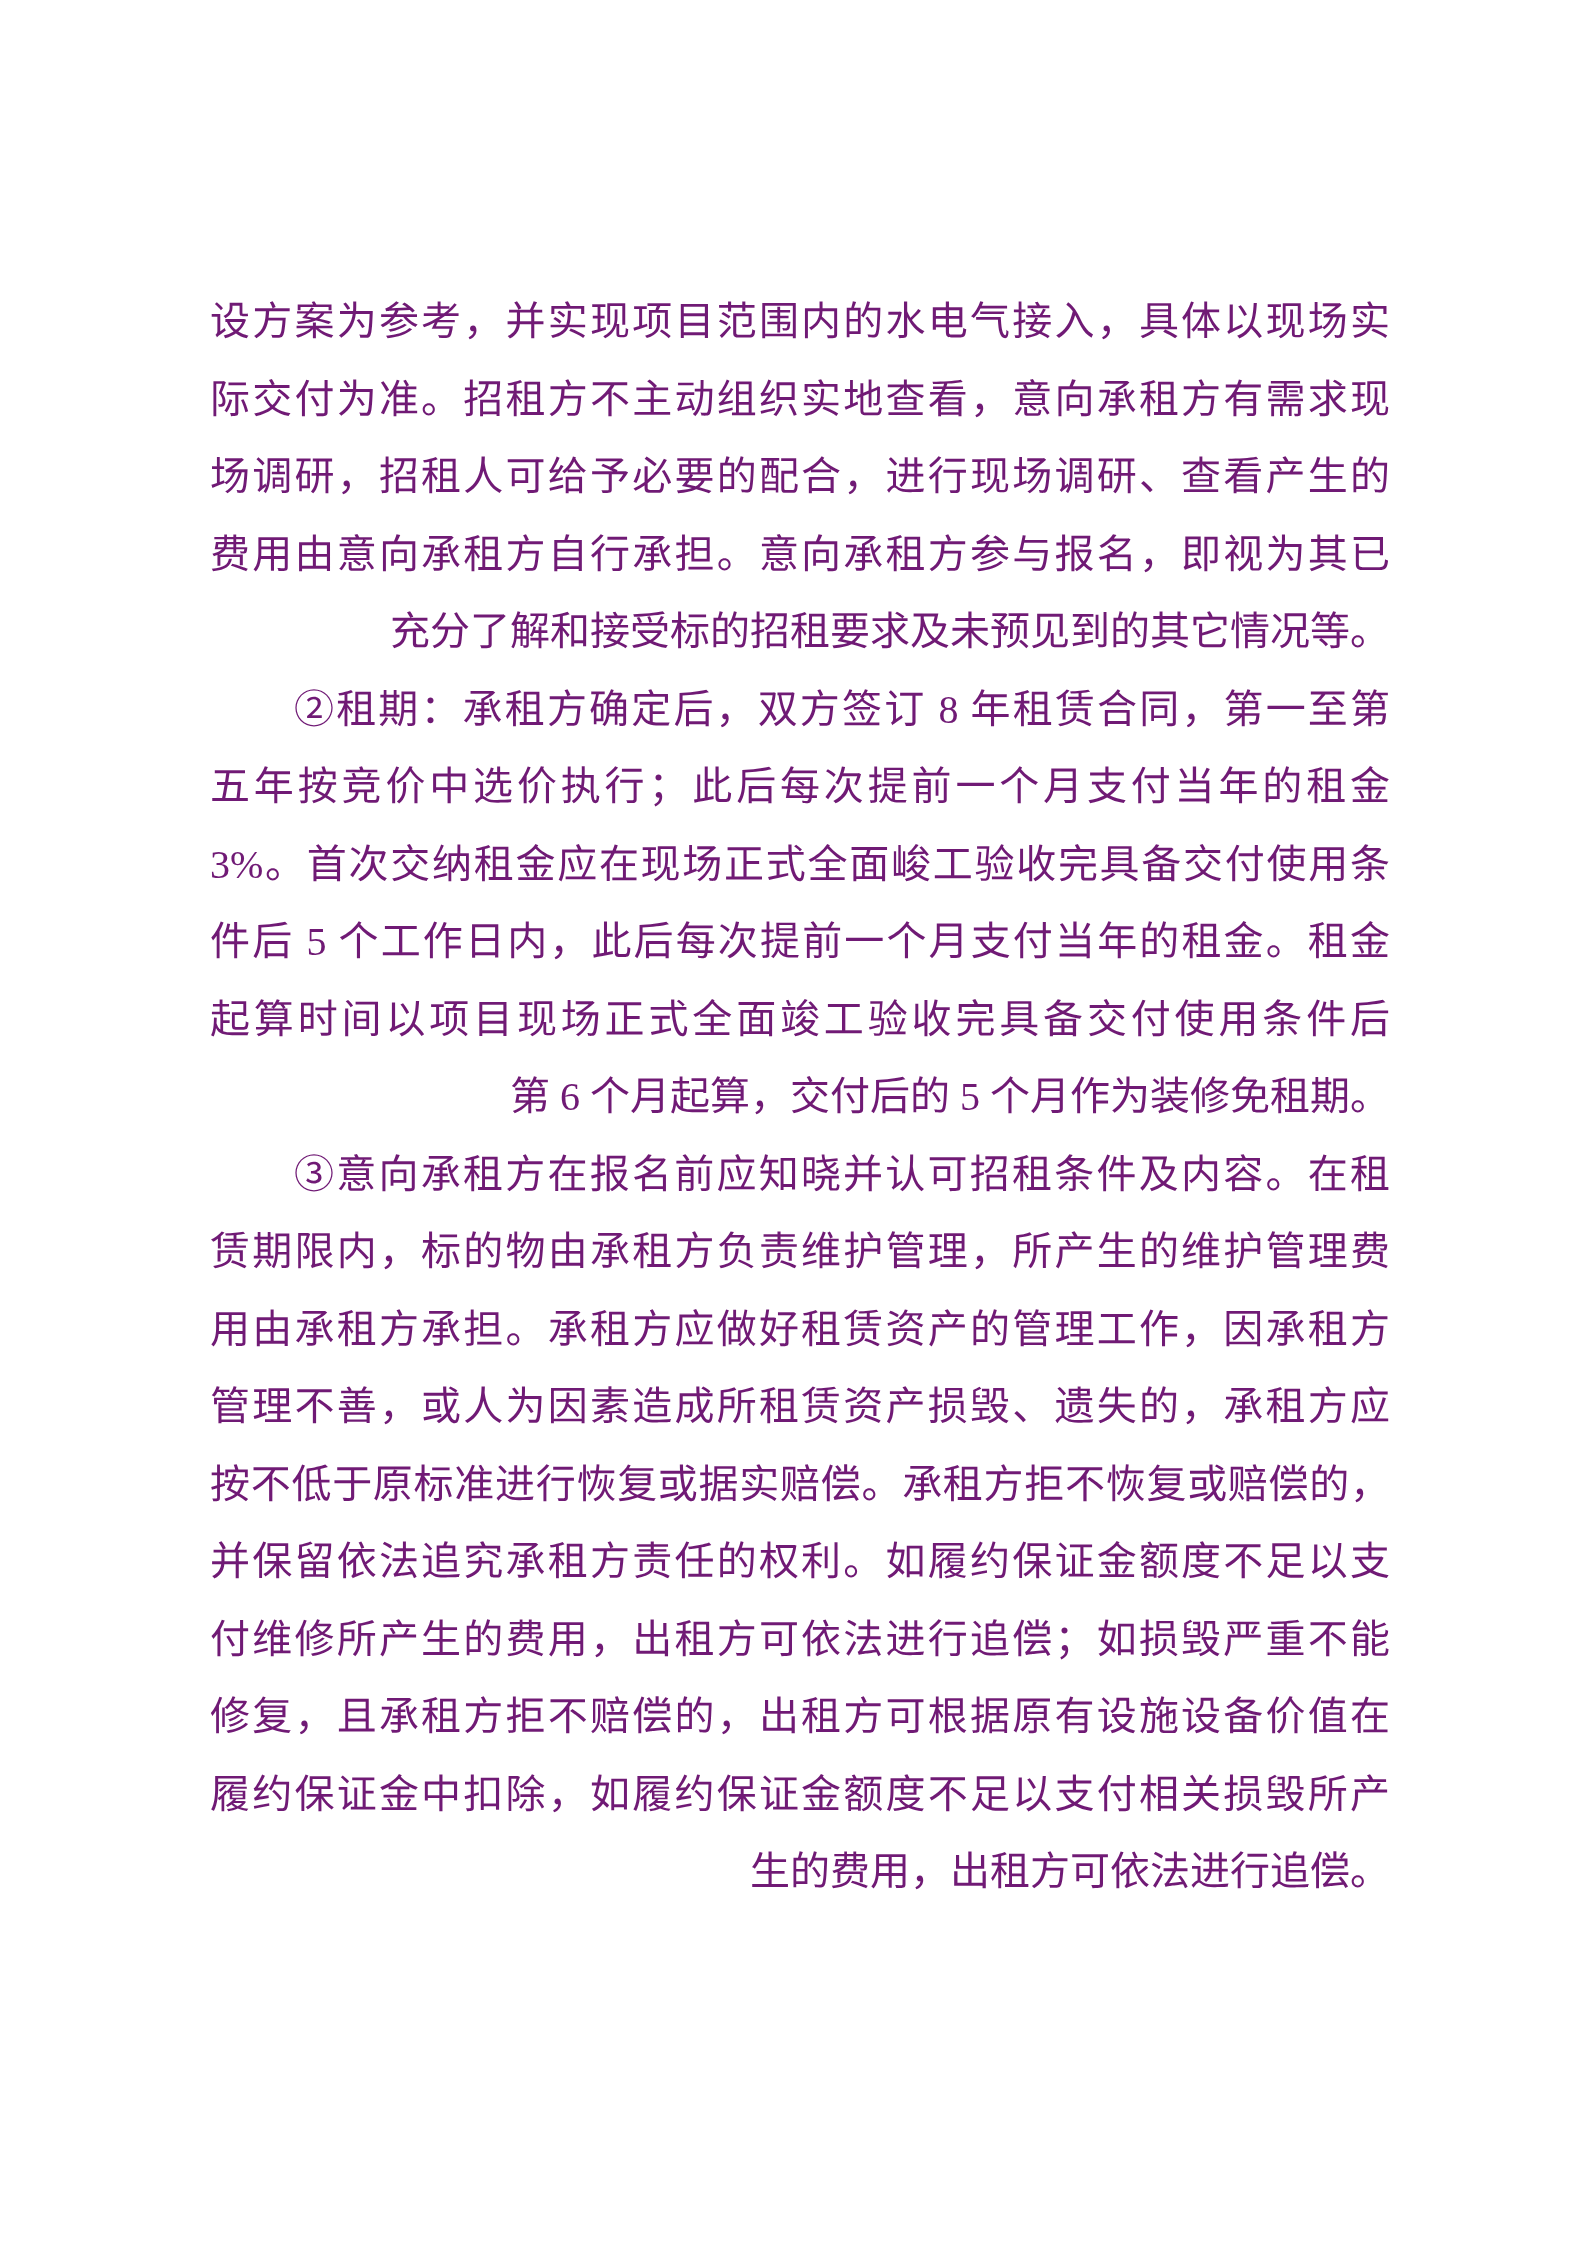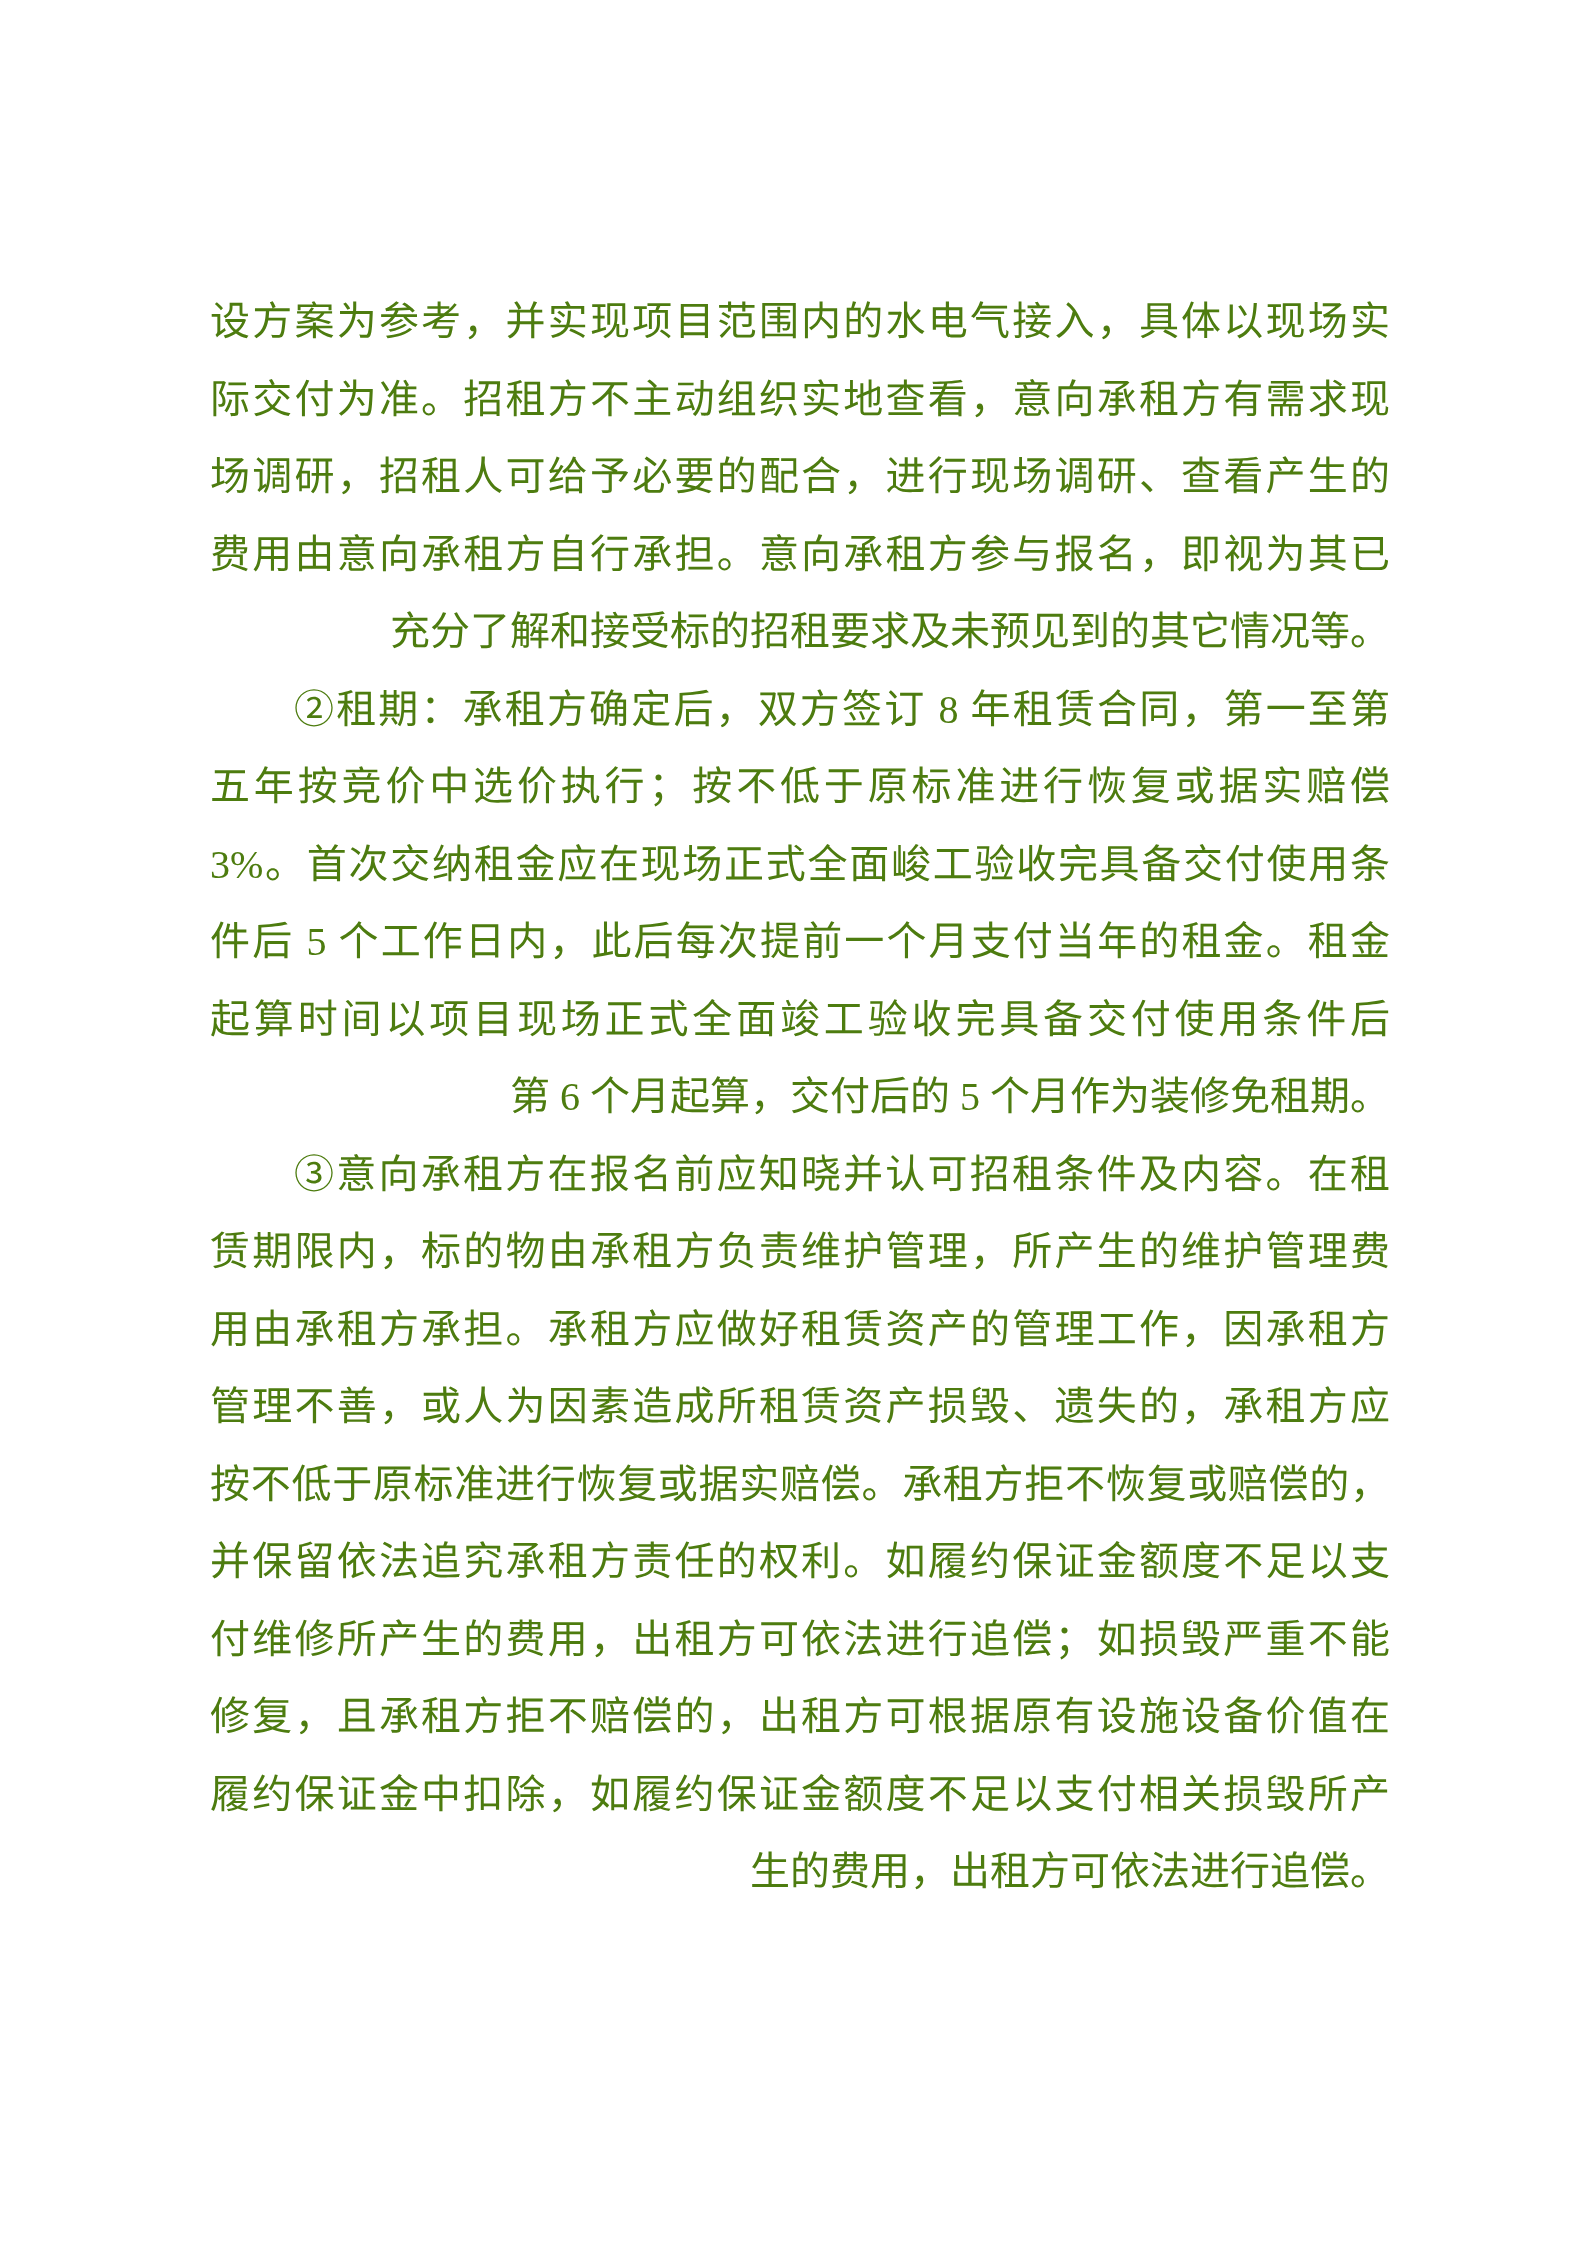--- a/index.html
+++ b/index.html
@@ -16,21 +16,21 @@
     background: #ffffff;
     overflow: hidden;
   }
   .text-block {
     position: absolute;
     left: 210px;
     top: 283px;
     width: 1180px;
     font-size: 40px;
     line-height: 77.5px;
-    color: #4d7c0f;
+    color: #701a75;
     letter-spacing: 0;
     font-family: Liberation Serif, serif;
   }
   .para {
     margin: 0;
     padding: 0;
   }
   .line {
     width: 100%;
     height: 77.5px;
@@ -55,21 +55,21 @@
     <div class="para">
       <div class="line just">设方案为参考，并实现项目范围内的水电气接入，具体以现场实</div>
       <div class="line just">际交付为准。招租方不主动组织实地查看，意向承租方有需求现</div>
       <div class="line just">场调研，招租人可给予必要的配合，进行现场调研、查看产生的</div>
       <div class="line just">费用由意向承租方自行承担。意向承租方参与报名，即视为其已</div>
       <div class="line">充分了解和接受标的招租要求及未预见到的其它情况等。</div>
     </div>
 
     <div class="para">
       <div class="line just indent">②租期：承租方确定后，双方签订 8 年租赁合同，第一至第</div>
-      <div class="line just">五年按竞价中选价执行；按不低于原标准进行恢复或据实赔偿</div>
+      <div class="line just">五年按竞价中选价执行；此后每次提前一个月支付当年的租金</div>
       <div class="line just">3%。首次交纳租金应在现场正式全面峻工验收完具备交付使用条</div>
       <div class="line just">件后 5 个工作日内，此后每次提前一个月支付当年的租金。租金</div>
       <div class="line just">起算时间以项目现场正式全面竣工验收完具备交付使用条件后</div>
       <div class="line">第 6 个月起算，交付后的 5 个月作为装修免租期。</div>
     </div>
 
     <div class="para">
       <div class="line just indent">③意向承租方在报名前应知晓并认可招租条件及内容。在租</div>
       <div class="line just">赁期限内，标的物由承租方负责维护管理，所产生的维护管理费</div>
       <div class="line just">用由承租方承担。承租方应做好租赁资产的管理工作，因承租方</div>

